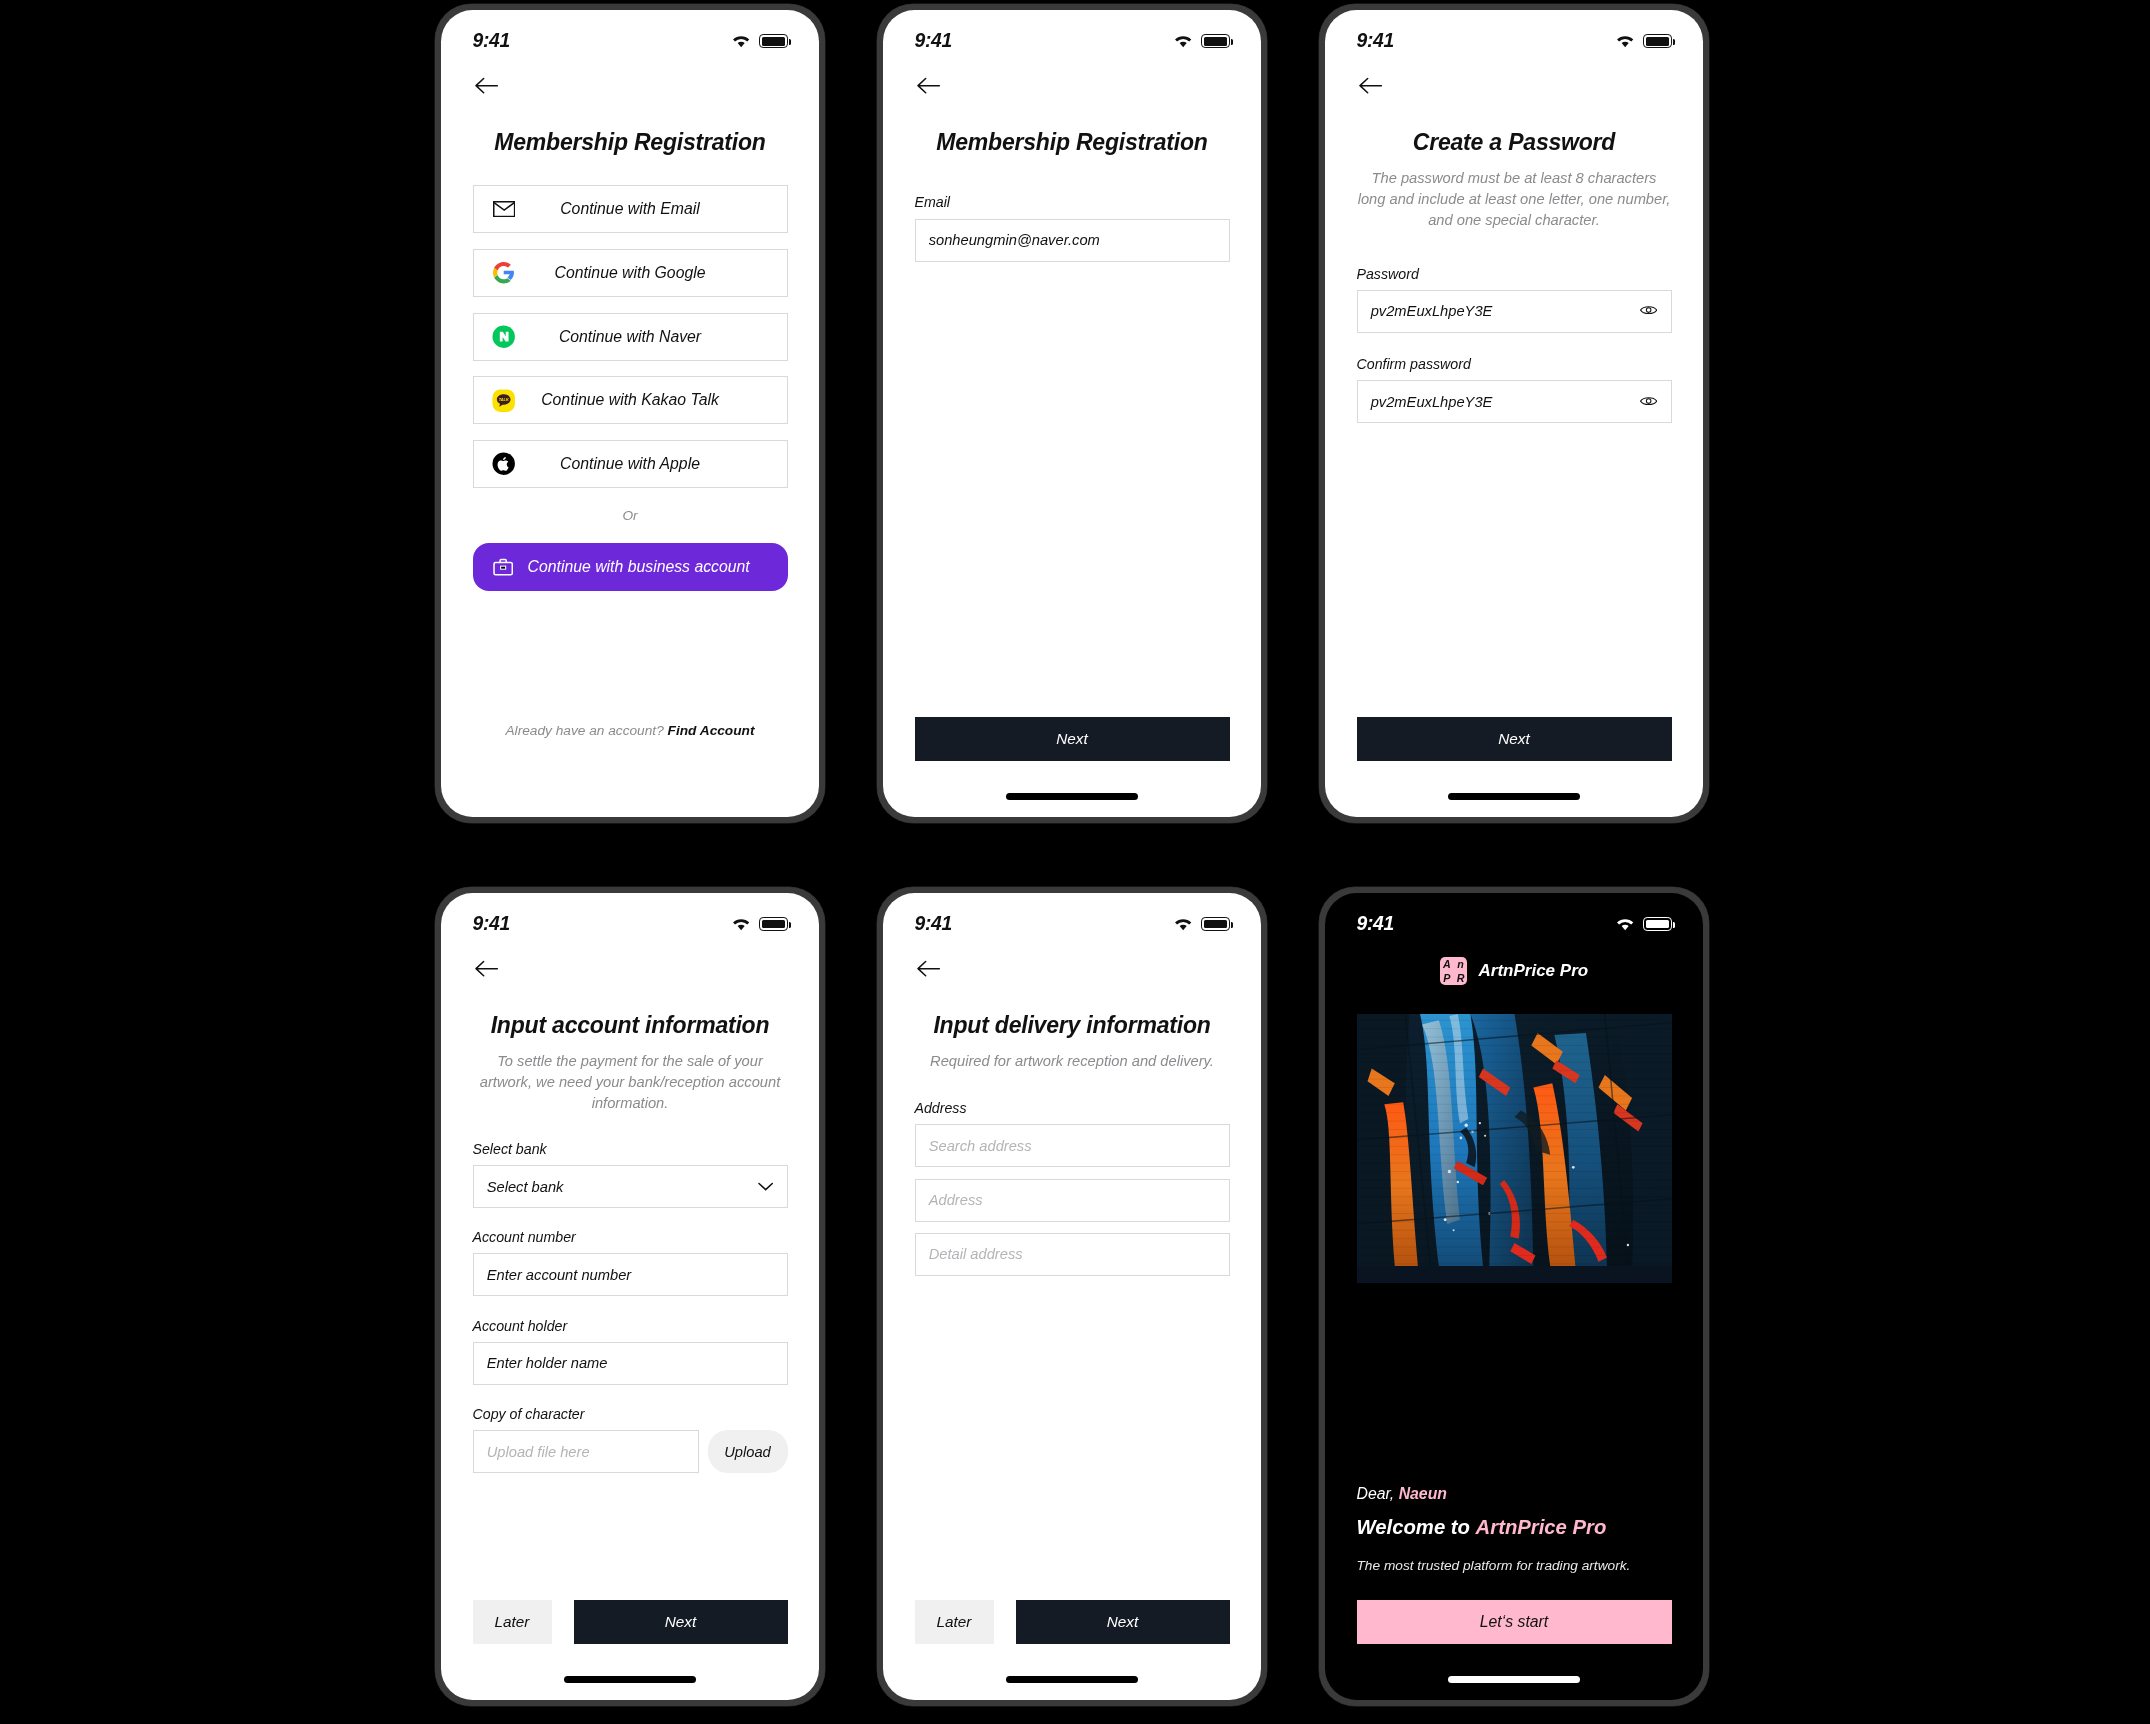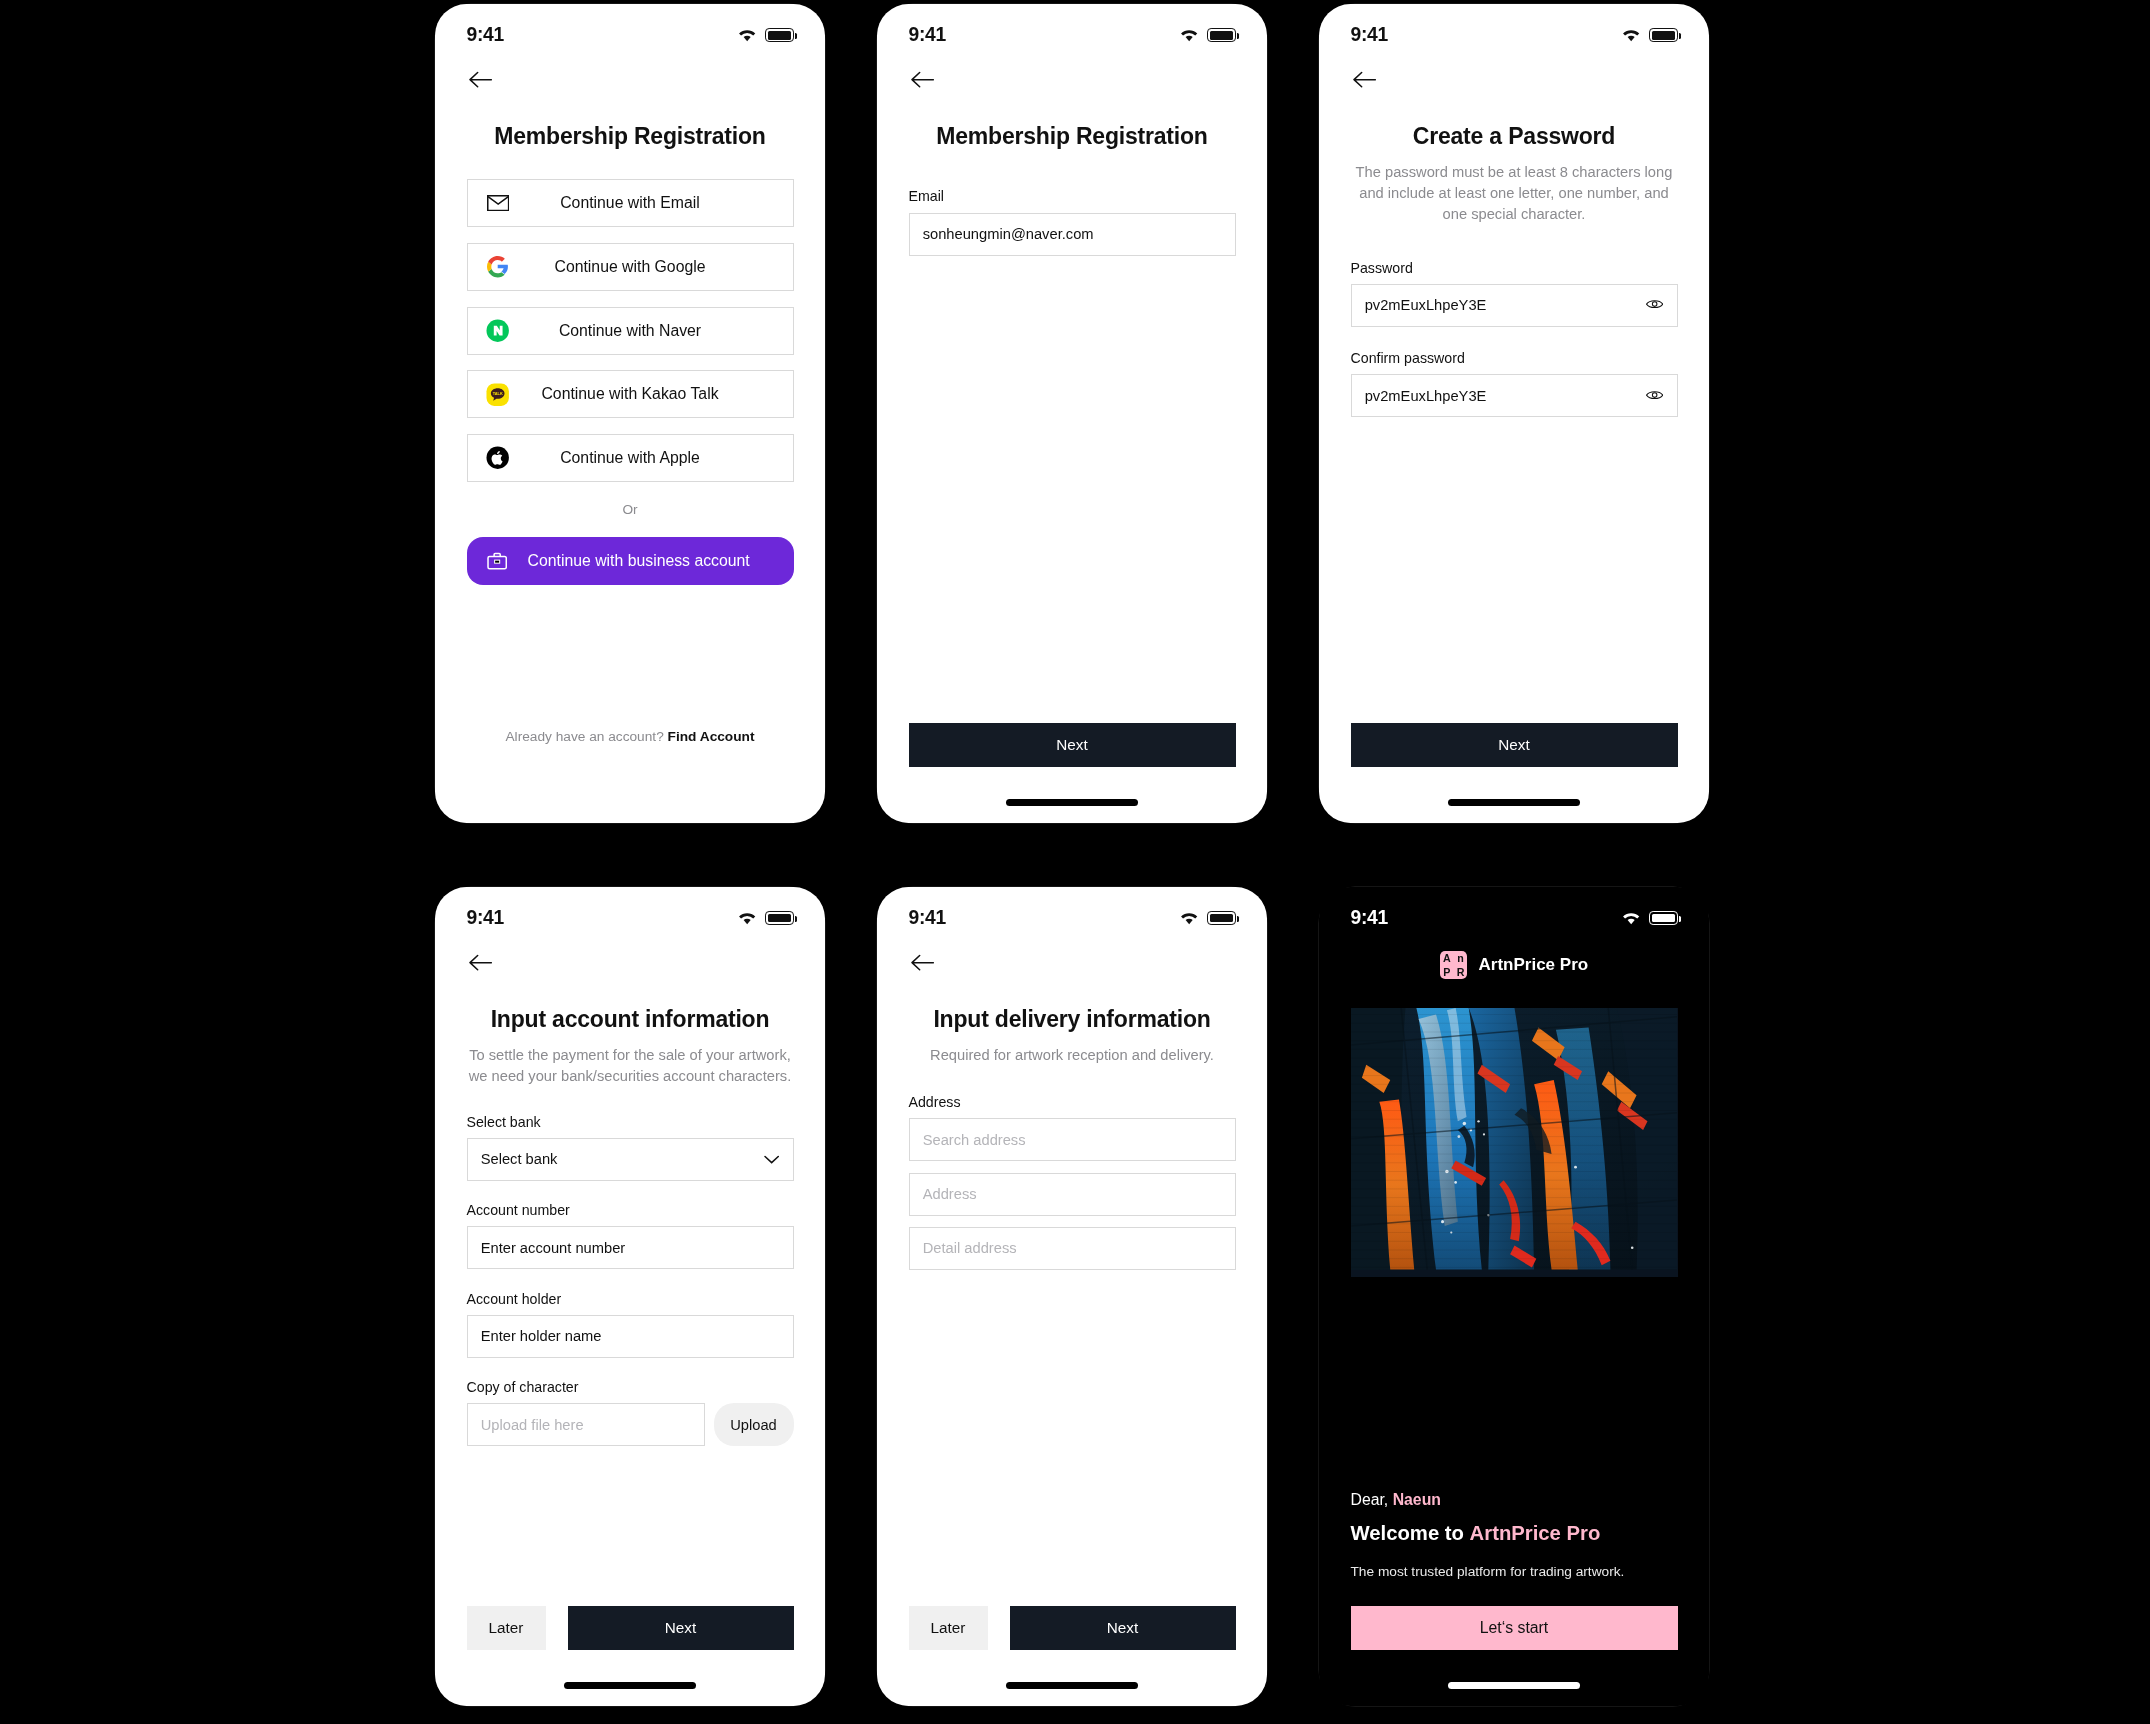--- a/index.html
+++ b/index.html
@@ -14,22 +14,23 @@
     width:2151px; height:1725px;
     background:#000;
   }
 
   
   .phone{
     position:absolute;
     width:390px; height:819px;
     background:#3a3a3a;
     border-radius:36px;
-    padding:0;
+    padding:6px;
     box-shadow:0 0 0 0.5px #2a2a2a;
+    font-style:italic;
   }
   .screen{
     position:relative;
     width:100%; height:100%;
     background:#fff;
     border-radius:31.5px;
     overflow:hidden;
     display:flex; flex-direction:column;
   }
   .screen.dark{ background:#000; }
@@ -420,21 +421,21 @@
     </div>
     <div class="body">
       <div class="backrow">
         <div class="backbtn">
           <svg width="24.4" height="17.3" viewBox="0 0 48 34">
                 <path d="M2 17 H44 M2 17 L17 3 M2 17 L17 31" stroke="#111" stroke-width="3" fill="none" stroke-linecap="round"></path>
               </svg>
         </div>
       </div>
       <div class="title">Input account information</div>
-      <div class="subtitle">To settle the payment for the sale of your artwork, we need your bank/securities account characters.</div>
+      <div class="subtitle">To settle the payment for the sale of your artwork, we need your bank/reception account information.</div>
 
       <div class="acctform">
         <div class="field">
           <span class="flabel">Select bank</span>
           <div class="fbox">
             <span>Select bank</span>
             <span class="chev">
               <svg width="15.3" height="9.2" viewBox="0 0 30 18">
                     <path d="M2 3 L15 15 L28 3" fill="none" stroke="#111" stroke-width="3" stroke-linecap="round"></path>
                   </svg>

